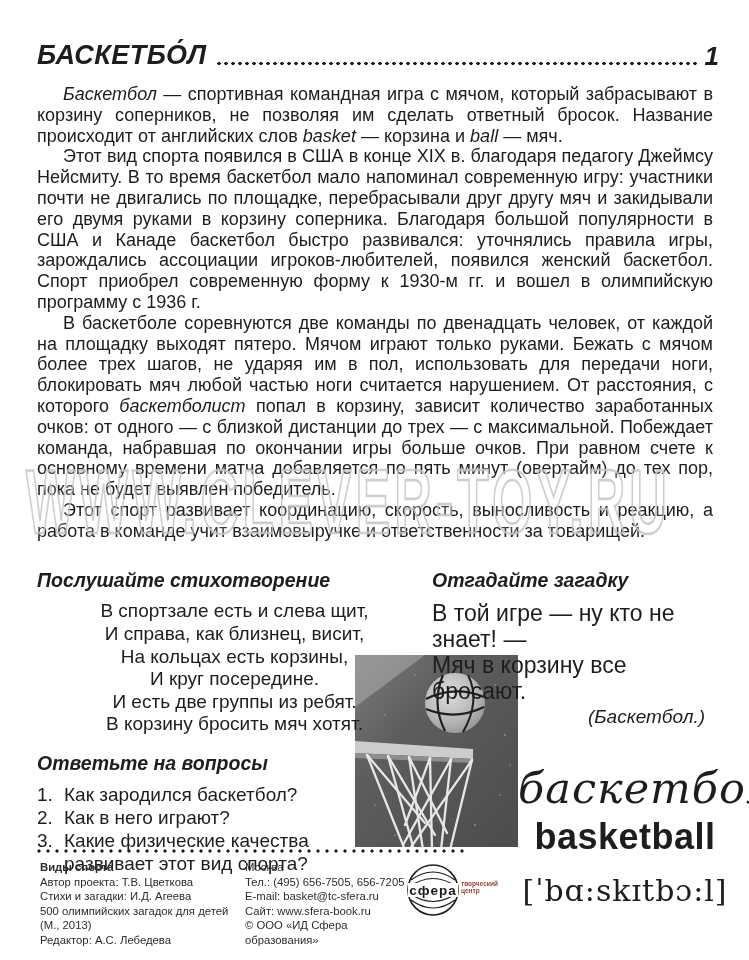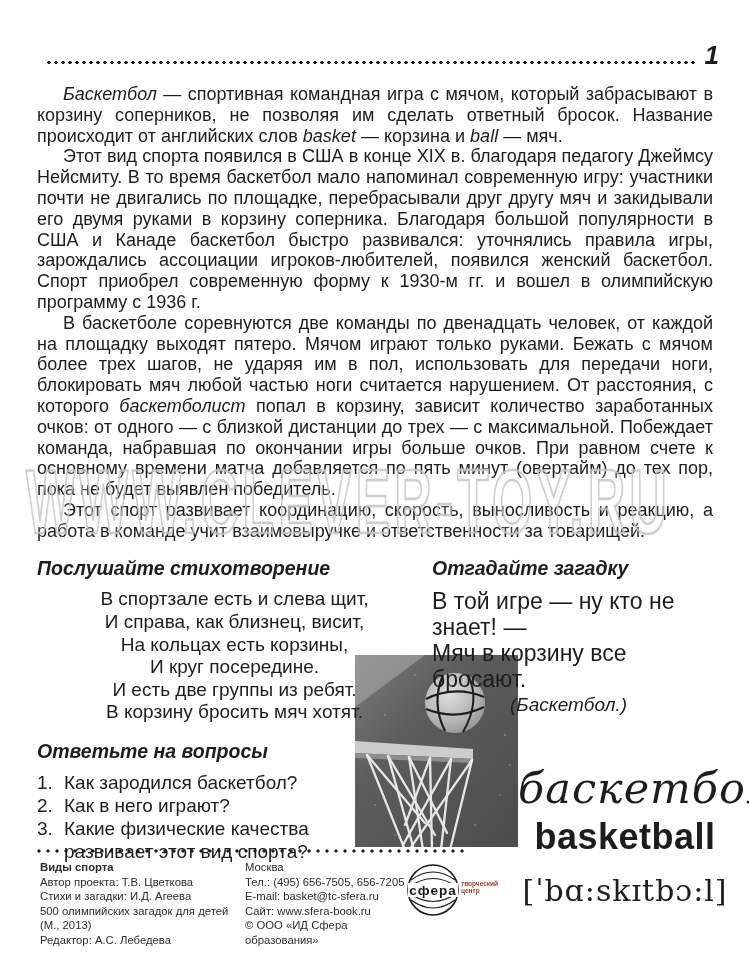--- a/index.html
+++ b/index.html
@@ -29,24 +29,24 @@
     font-size:52px;font-weight:bold;letter-spacing:4px;white-space:nowrap;
     color:rgba(255,255,255,0.18);
     -webkit-text-stroke:1.5px #c6c6c6;
     transform:scaleY(1.75);transform-origin:top left;opacity:.85;
   }
 
   
   .cols{position:absolute;left:37px;top:557px;width:676px;display:flex;z-index:2;}
   .col-left{width:395px;}
   .col-right{flex:1;}
-  .sec-heading{font-size:19.5px;font-weight:bold;font-style:italic;margin:0 0 8px 0;line-height:1.2;}
+  .sec-heading{font-size:19.5px;font-weight:bold;font-style:italic;margin:12px 0 8px 0;line-height:1.2;}
   .poem-line{font-size:19px;line-height:22.6px;text-align:center;}
   .riddle-line{font-size:23px;line-height:26px;}
-  .riddle-answer{font-size:19px;font-style:italic;text-align:center;padding-right:8px;line-height:26px;}
+  .riddle-answer{font-size:19px;font-style:italic;text-align:right;padding-right:8px;line-height:26px;}
   .questions{margin-top:16px;}
   .q-item{display:flex;font-size:19px;line-height:23px;}
   .q-num{width:27px;flex:none;}
   .q-text{max-width:262px;}
 
   
   .photo{position:absolute;left:355px;top:655px;width:163px;height:192px;margin:0;z-index:1;}
   .photo svg{display:block;}
 
   
@@ -66,20 +66,21 @@
   .ftitle{font-weight:bold;}
   .flogo{position:relative;width:62px;flex:none;margin-top:2px;}
   .logo-tagline{position:absolute;left:56px;top:18px;font-size:6.5px;line-height:7px;color:#9c4631;font-weight:bold;white-space:nowrap;}
 </style>
 </head>
 <body>
 
 <div class="page">
 
   <header class="title-row">
+    <h1 class="page-title">БАСКЕТБО́Л</h1>
     <div class="leader"></div>
     <div class="page-num">1</div>
   </header>
 
   <main class="article">
     <p><span class="i">Баскетбол</span><span> — спортивная командная игра с мячом, который забрасывают в корзину соперников, не позволяя им сделать ответный бросок. Название происходит от английских слов </span><span class="i">basket</span><span> — корзина и </span><span class="i">ball</span><span> — мяч.</span></p>
     <p><span>Этот вид спорта появился в США в конце XIX в. благодаря педагогу Джеймсу Нейсмиту. В то время баскетбол мало напоминал современную игру: участники почти не двигались по площадке, перебрасывали друг другу мяч и закидывали его двумя руками в корзину соперника. Благодаря большой популярности в США и Канаде баскетбол быстро развивался: уточнялись правила игры, зарождались ассоциации игроков-любителей, появился женский баскетбол. Спорт приобрел современную форму к 1930-м гг. и вошел в олимпийскую программу с 1936 г.</span></p>
     <p><span>В баскетболе соревнуются две команды по двенадцать человек, от каждой на площадку выходят пятеро. Мячом играют только руками. Бежать с мячом более трех шагов, не ударяя им в пол, использовать для передачи ноги, блокировать мяч любой частью ноги считается нарушением. От расстояния, с которого </span><span class="i">баскетболист</span><span> попал в корзину, зависит количество заработанных очков: от одного — с близкой дистанции до трех — с максимальной. Побеждает команда, набравшая по окончании игры больше очков. При равном счете к основному времени матча добавляется по пять минут (овертайм) до тех пор, пока не будет выявлен победитель.</span></p>
     <p><span>Этот спорт развивает координацию, скорость, выносливость и реакцию, а работа в команде учит взаимовыручке и ответственности за товарищей.</span></p>
   </main>

